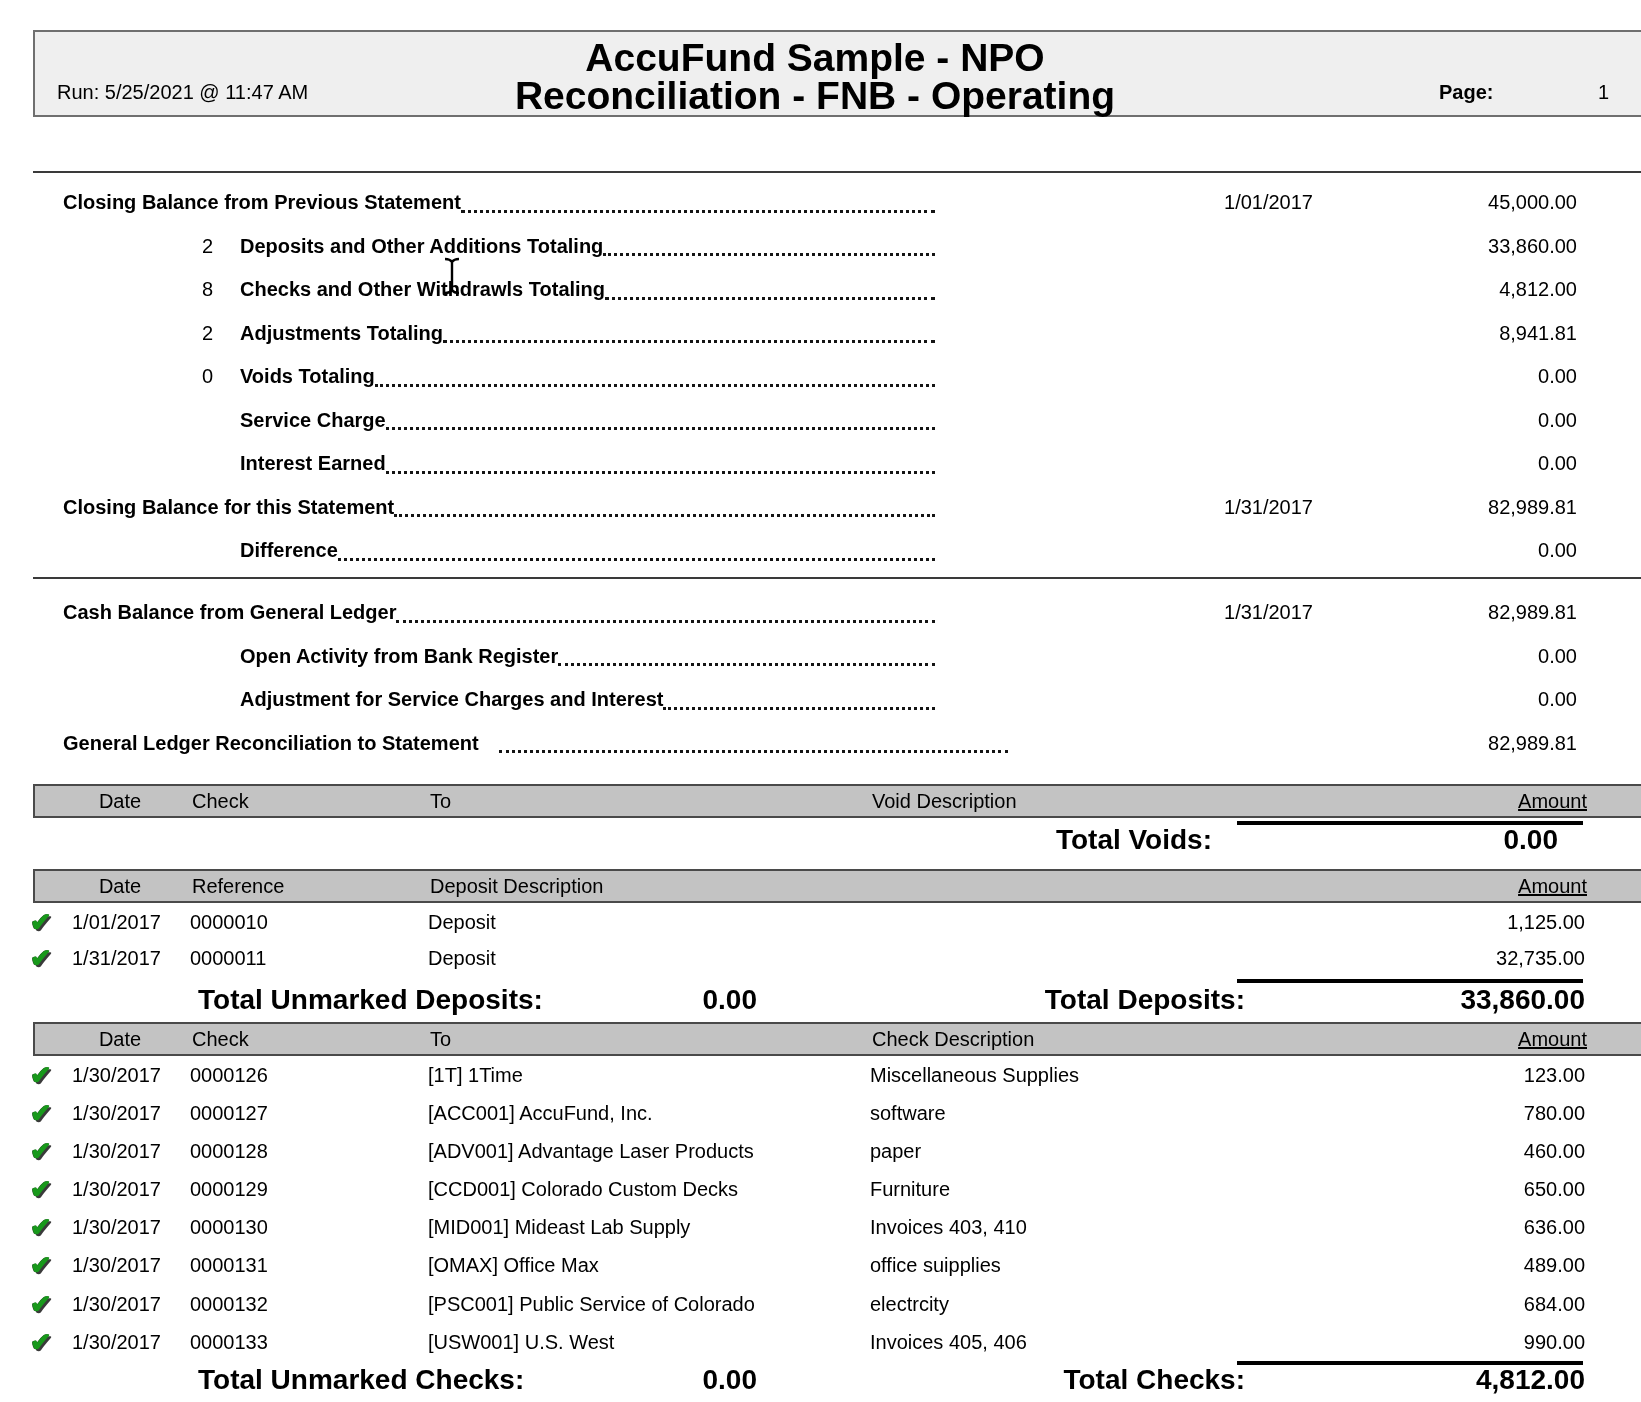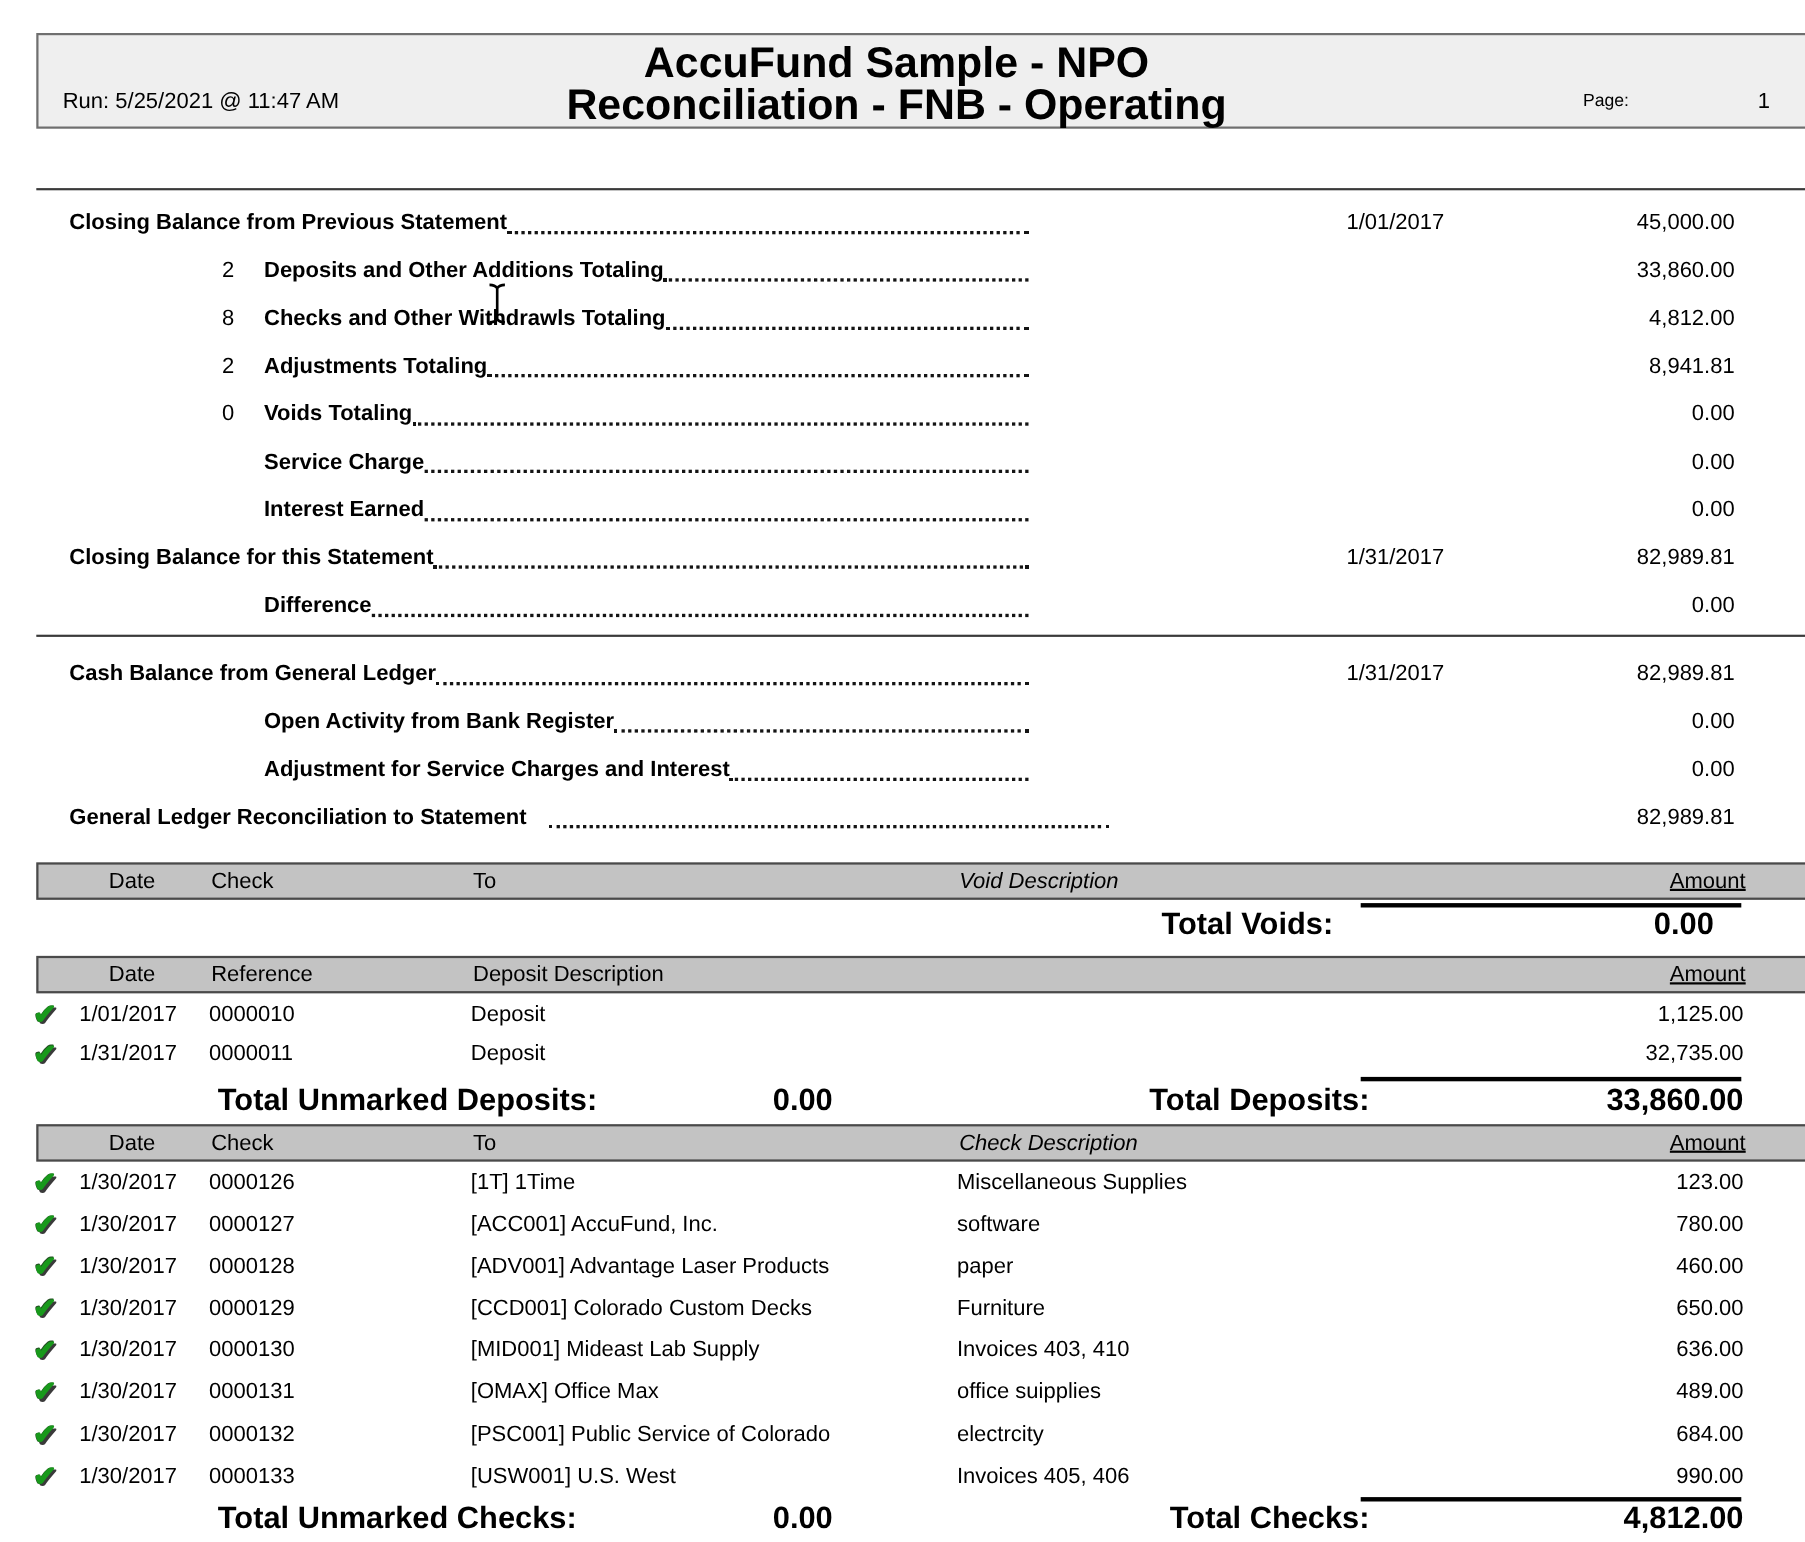--- a/index.html
+++ b/index.html
@@ -9,21 +9,21 @@
   }
   .abs{position:absolute;}
   
   .hdrbox{left:33px;top:30px;width:1627px;height:87px;background:#efefef;
           border:2px solid #6f6f6f;box-sizing:border-box;}
   .title1,.title2{position:absolute;left:0;width:1560px;text-align:center;
           font-weight:bold;font-size:39px;white-space:nowrap;}
   .title1{top:4px;}
   .title2{top:42px;}
   .run{position:absolute;left:22px;top:47px;font-size:20px;line-height:26px;white-space:nowrap;}
-  .pagelbl{position:absolute;left:1404px;top:47px;font-size:16px;line-height:26px;}
+  .pagelbl{position:absolute;left:1404px;top:47px;font-size:20px;line-height:26px;font-weight:bold;}
   .pagenum{position:absolute;left:1563px;top:47px;font-size:20px;line-height:26px;}
   
   .rule{left:33px;width:1627px;height:2px;background:#3a3a3a;}
   .rule1{top:171px;} .rule2{top:577px;}
   
   .rowswrap{left:0;width:1641px;}
   .sumwrap{top:181px;} .ledwrap{top:591px;}
   .srow{position:relative;height:43.5px;font-size:20px;}
   .srow>span{position:absolute;top:0;height:43.5px;line-height:43.5px;white-space:nowrap;}
   .count{left:100px;width:113px;text-align:right;}
@@ -32,21 +32,21 @@
   .srow.flush.wide .lead{width:945px;gap:20px;}
   .lead .t{white-space:nowrap;}
   .lead .dots{flex:1;align-self:flex-end;height:0;border-bottom:3px dotted #141414;margin-bottom:12px;}
   .sdate{left:1130px;width:183px;text-align:right;}
   .samt{left:1377px;width:200px;text-align:right;}
   
   .bar{left:33px;width:1627px;height:34px;background:#c3c3c3;border:2px solid #4a4a4a;
        box-sizing:border-box;font-size:20px;}
   .bar span{position:absolute;top:0;height:30px;line-height:30px;white-space:nowrap;}
   .b-date{left:25px;width:120px;text-align:center;}
-  .b-check{left:157px;} .b-to{left:395px;} .b-desc{left:837px;font-style:italic;}
+  .b-check{left:157px;} .b-to{left:395px;} .b-desc{left:837px;}
   .b-amt{left:1344px;width:208px;text-align:right;text-decoration:underline;}
   .bar-voids{top:784px;} .bar-deposits{top:869px;} .bar-checks{top:1022px;}
   
   .depwrap{top:905px;} .chkwrap{top:1056px;}
   .trow{position:relative;font-size:20px;}
   .depwrap .trow{height:35.5px;} .chkwrap .trow{height:38.1px;}
   .trow>span{position:absolute;top:0;white-space:nowrap;}
   .depwrap .trow>span{line-height:35.5px;} .chkwrap .trow>span{line-height:38.1px;}
   .mark{left:30px;font-size:26px;font-weight:bold;color:#18991b;
         text-shadow:2px 2px 0 #3a3a3a,-0.5px -0.5px 0 #234d23;}

